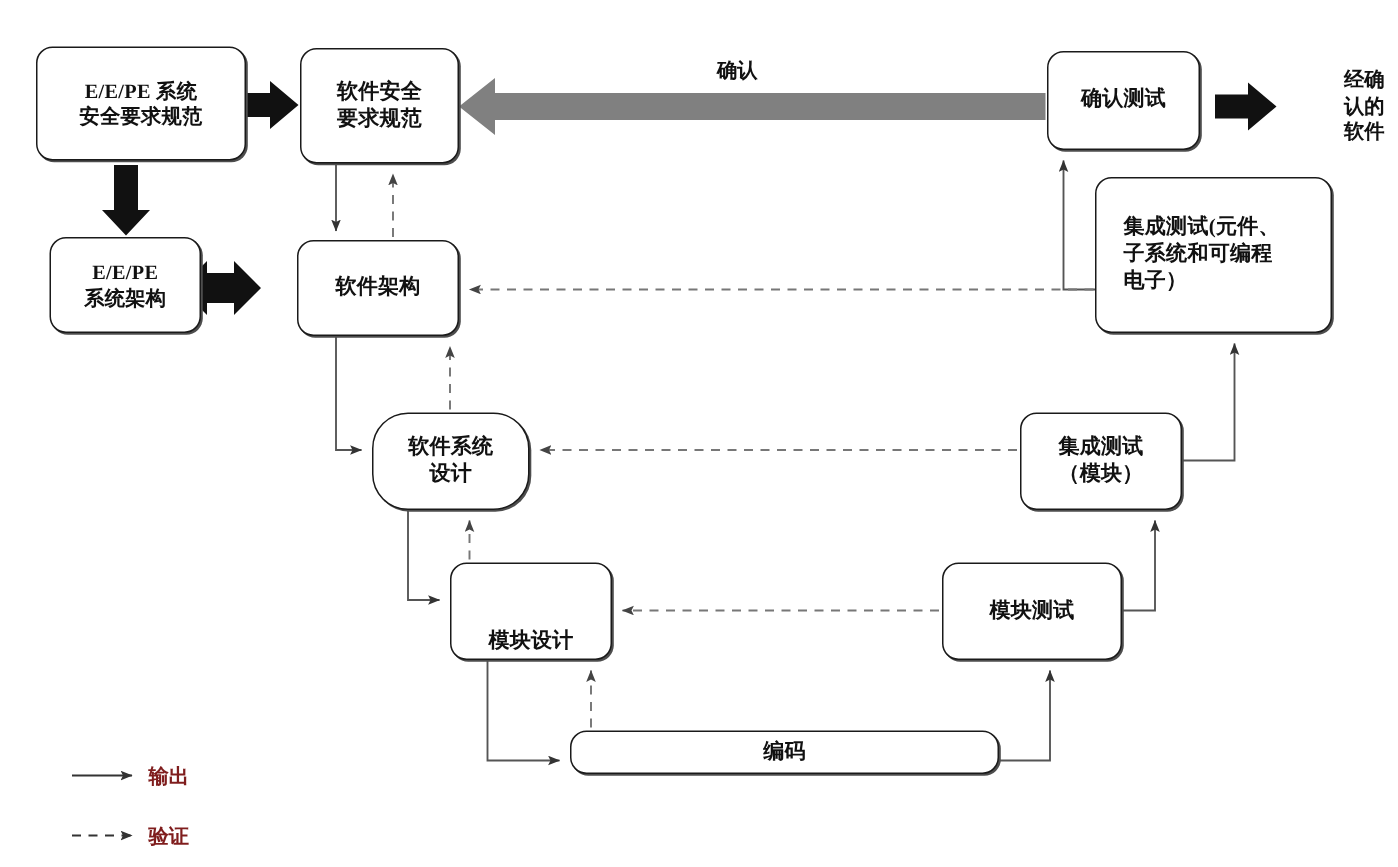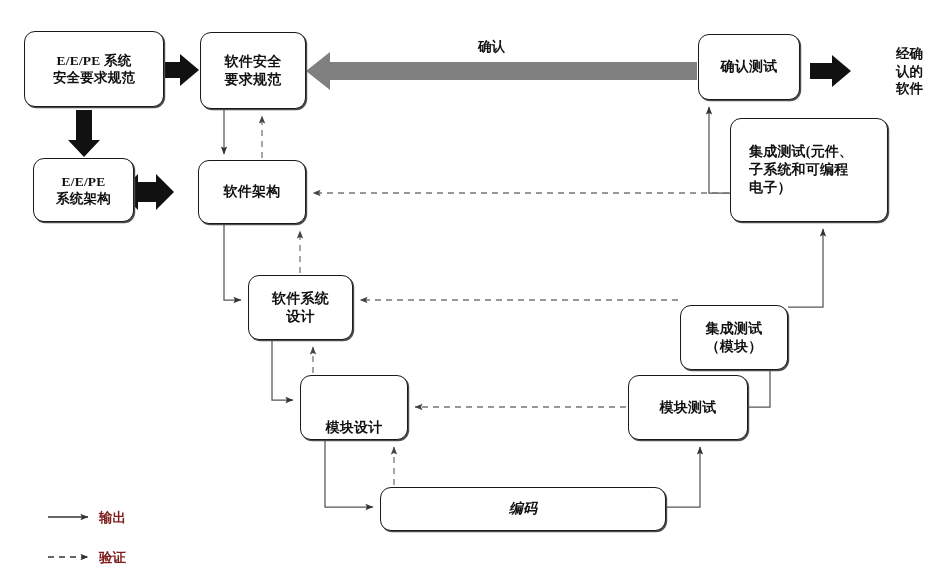--- a/index.html
+++ b/index.html
@@ -154,38 +154,38 @@
 
   <div class="node n-md" style="left:200px; top:32px;  width:106px; height:77px;">
     <span class="txt">软件安全
 要求规范</span>
   </div>
 
   <div class="node n-md" style="left:198px; top:160px; width:108px; height:64px;">
     <span class="txt">软件架构</span>
   </div>
 
-  <div class="node n-md" style="left:248px; top:275px; width:105px; height:65px;">
+  <div class="node n-md" style="left:248px; top:275px; width:105px; height:65px;border-radius:24px;">
     <span class="txt">软件系统
 设计</span>
   </div>
 
   <div class="node n-md" style="left:300px; top:375px; width:108px; height:65px;align-items:flex-end;">
     <span class="txt">模块设计</span>
   </div>
 
-  <div class="node n-md" style="left:380px; top:487px; width:286px; height:44px;font-style:italic;">
+  <div class="node n-md" style="left:380px; top:487px; width:286px; height:29px;">
     <span class="txt">编码</span>
   </div>
 
   <div class="node n-md" style="left:628px; top:375px; width:120px; height:65px;">
     <span class="txt">模块测试</span>
   </div>
 
-  <div class="node n-md" style="left:680px; top:275px; width:108px; height:65px;margin-top:30px;">
+  <div class="node n-md" style="left:680px; top:275px; width:108px; height:65px;">
     <span class="txt">集成测试
 （模块）</span>
   </div>
 
   <div class="node n-md left-align" style="left:730px; top:118px; width:158px; height:104px; justify-content:flex-start; padding-left:18px;">
     <span class="txt">集成测试(元件、
 子系统和可编程
 电子）</span>
   </div>
 

